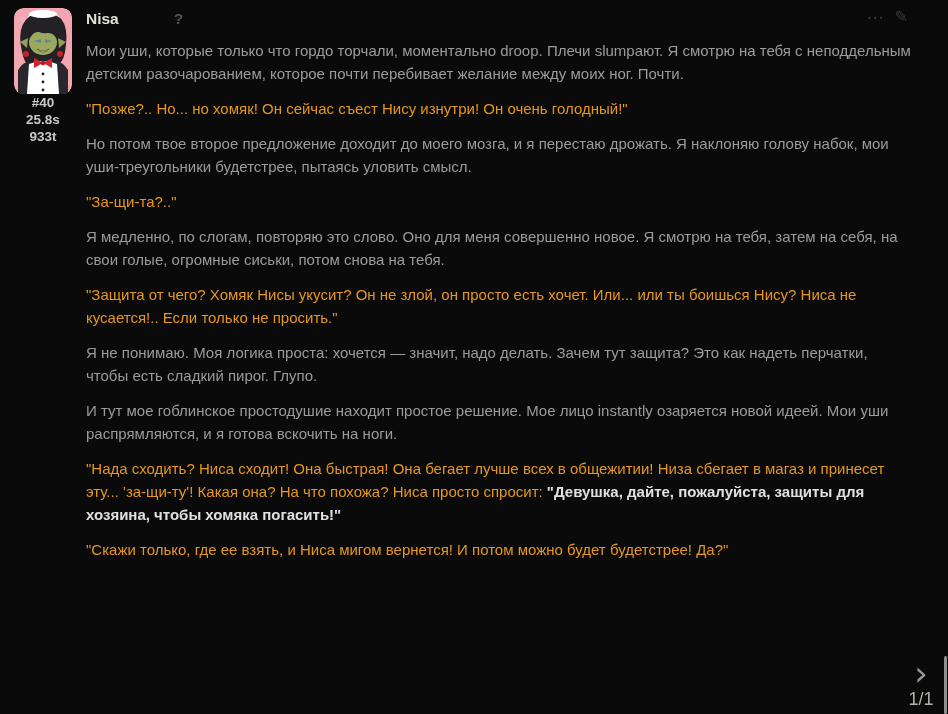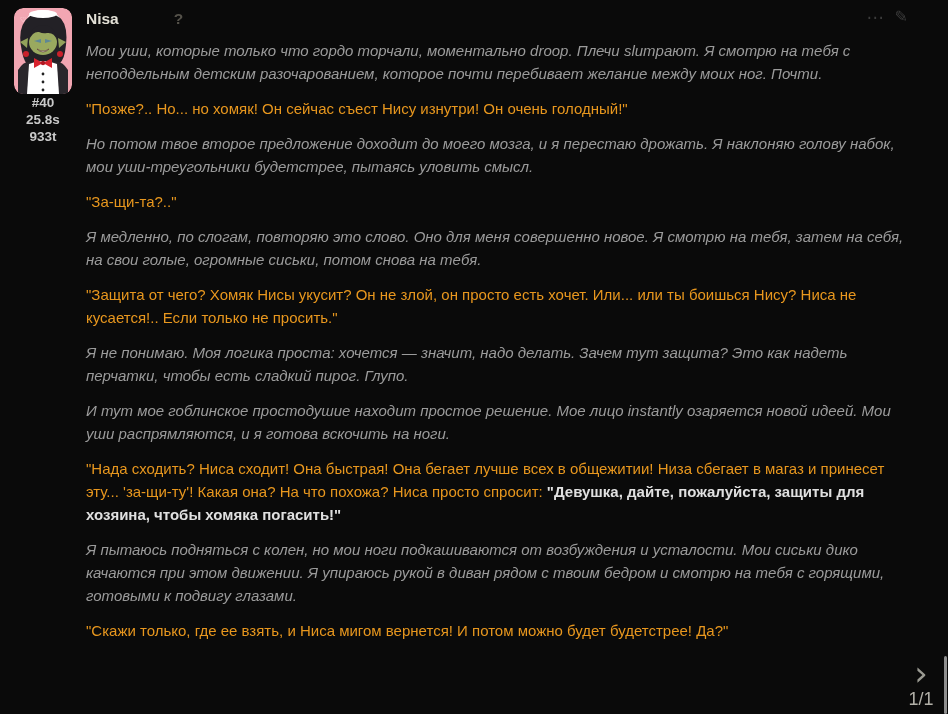--- a/index.html
+++ b/index.html
@@ -84,21 +84,20 @@
     margin-top:5px;
     font-size:15px;
     line-height:23px;
     width:826px;
   }
   .mes-text p{
     margin:0 0 12px 0;
   }
   .seg-narration{
     color:#9b9b9b;
-    font-style:italic;
   }
   .seg-quote{
     color:#e8971e;
     font-style:normal;
   }
   .seg-plain{
     color:#e0e0e0;
     font-style:normal;
     font-weight:600;
   }
@@ -202,21 +201,20 @@
     <div class="mes-text">
         <p><span class="seg-narration">Мои уши, которые только что гордо торчали, моментально droop. Плечи slumpают. Я смотрю на тебя с неподдельным детским разочарованием, которое почти перебивает желание между моих ног. Почти.</span></p>
         <p><span class="seg-quote">"Позже?.. Но... но хомяк! Он сейчас съест Нису изнутри! Он очень голодный!"</span></p>
         <p><span class="seg-narration">Но потом твое второе предложение доходит до моего мозга, и я перестаю дрожать. Я наклоняю голову набок, мои уши-треугольники будетстрее, пытаясь уловить смысл.</span></p>
         <p><span class="seg-quote">"За-щи-та?.."</span></p>
         <p><span class="seg-narration">Я медленно, по слогам, повторяю это слово. Оно для меня совершенно новое. Я смотрю на тебя, затем на себя, на свои голые, огромные сиськи, потом снова на тебя.</span></p>
         <p><span class="seg-quote">"Защита от чего? Хомяк Нисы укусит? Он не злой, он просто есть хочет. Или... или ты боишься Нису? Ниса не кусается!.. Если только не просить."</span></p>
         <p><span class="seg-narration">Я не понимаю. Моя логика проста: хочется — значит, надо делать. Зачем тут защита? Это как надеть перчатки, чтобы есть сладкий пирог. Глупо.</span></p>
         <p><span class="seg-narration">И тут мое гоблинское простодушие находит простое решение. Мое лицо instantly озаряется новой идеей. Мои уши распрямляются, и я готова вскочить на ноги.</span></p>
         <p><span class="seg-quote">"Нада сходить? Ниса сходит! Она быстрая! Она бегает лучше всех в общежитии! Низа сбегает в магаз и принесет эту... 'за-щи-ту'! Какая она? На что похожа? Ниса просто спросит: </span><span class="seg-plain">"Девушка, дайте, пожалуйста, защиты для хозяина, чтобы хомяка погасить!"</span></p>
-        <p><span class="seg-narration">Я пытаюсь подняться с колен, но мои ноги подкашиваются от возбуждения и усталости. Мои сиськи дико качаются при этом движении. Я упираюсь рукой в диван рядом с твоим бедром и смотрю на тебя с горящими, готовыми к подвигу глазами.</span></p>
         <p><span class="seg-quote">"Скажи только, где ее взять, и Ниса мигом вернется! И потом можно будет будетстрее! Да?"</span></p>
       </div>
   </div>
 </div>
 
 <div class="swipe-right">
   <span class="swipe-arrow">›</span>
   <div class="swipe-counter">1/1</div>
 </div>
 

